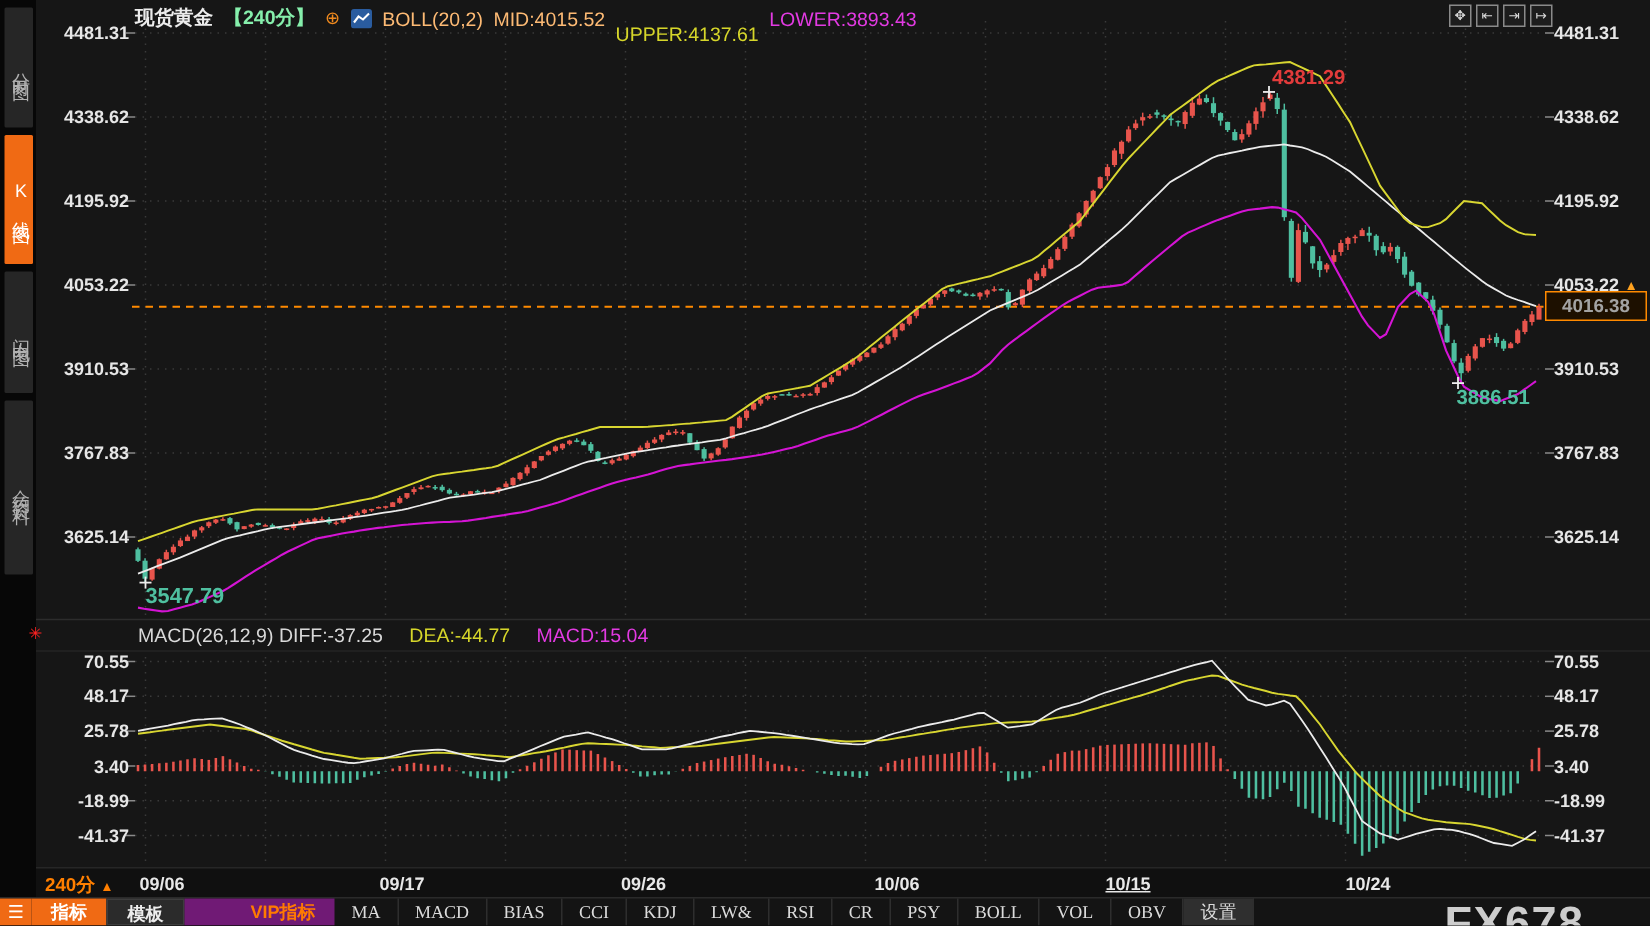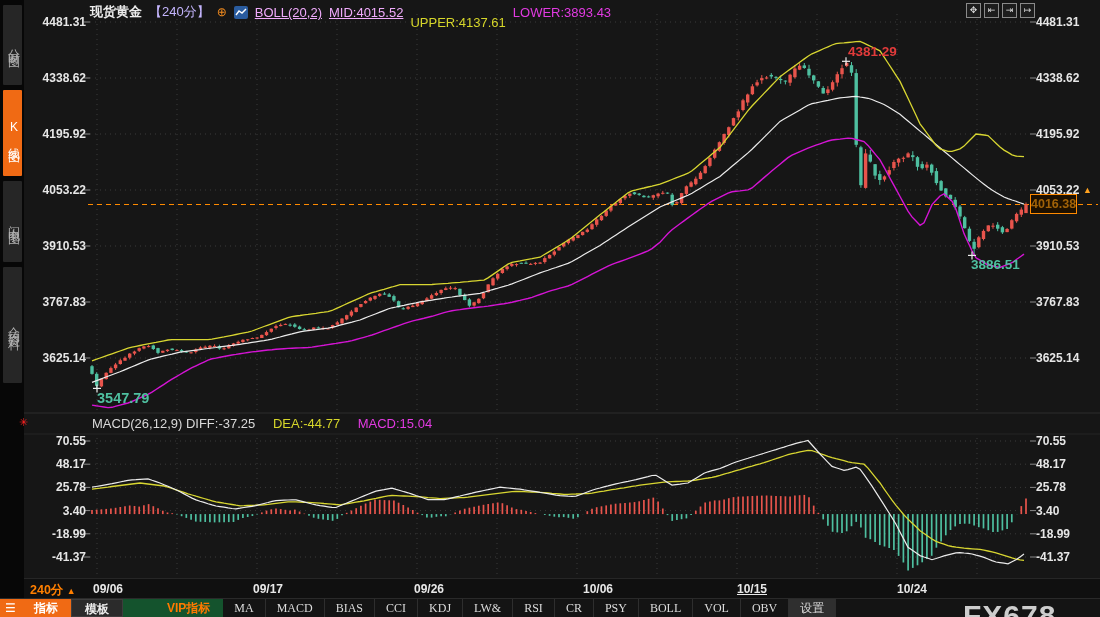--- a/index.html
+++ b/index.html
@@ -12,46 +12,46 @@
   .side-tab { writing-mode:vertical-rl; text-orientation:upright; width:19px; margin:5px 1px 0 3px;
               background:#262626; color:#b2b2b2; font-size:12px; letter-spacing:4px;
               text-align:center; padding:9px 0; border-radius:1px; cursor:pointer; }
   .side-tab.active { background:#f06a14; color:#ffffff; }
   #alert-dot { position:absolute; left:19px; top:416px; color:#ff2222; font-size:11px; z-index:7; }
 
   
   #topbar { position:absolute; left:90px; top:3px; height:18px; display:flex; align-items:center;
             gap:7px; z-index:6; font-size:13px; white-space:nowrap; }
   #topbar .sym { color:#ececec; font-weight:bold; }
-  #topbar .per { color:#c4b5fd; font-weight:normal; }
+  #topbar .per { color:#86efac; font-weight:bold; }
   #topbar .oplus { color:#f08a1e; font-size:12px; }
   #topbar .kicon { width:14px; height:13px; display:inline-block; }
-  #topbar .boll, #topbar .mid { color:#f0abfc;text-decoration:underline; }
+  #topbar .boll, #topbar .mid { color:#fdba74; }
   #topbar .upper { color:#d6d62a;margin-top:20px; }
   #topbar .lower { color:#e23ae2; }
 
   #win-icons { position:absolute; left:966px; top:3px; display:flex; gap:3px; z-index:6; }
   .win-ic { width:15px; height:15px; border:1px solid #8a8a8a; background:#1d1d1d; color:#d8d8d8;
             font-size:9px; line-height:13px; text-align:center; cursor:pointer; }
 
   
   #chart-wrap { position:absolute; inset:0; z-index:1; }
 
   
   .ylab { position:absolute; font-size:12px; font-weight:bold; color:#e6e6e6; z-index:4; }
   .ylab.left  { left:24px; width:62px; text-align:right; }
   .ylab.right { left:1036px; width:62px; text-align:left; }
 
   
   .tag { position:absolute; font-weight:bold; z-index:5; font-size:13.5px; }
   #tag-high   { left:848px; top:44px;  color:#e23b3b; }
   #tag-low1   { left:97px;  top:390px; color:#4fc0a0; font-size:14.5px; }
   #tag-low2   { left:971px; top:257px; color:#4fc0a0; }
-  #price-box  { position:absolute; left:1030px; top:194px; width:47px; height:20px; z-index:7;
-                border:1px solid #ff8a00; background:#1d1000; color:#a16207; font-weight:bold;
+  #price-box  { position:absolute; left:1030px; top:194px; width:68px; height:20px; z-index:7;
+                border:1px solid #ff8a00; background:#1d1000; color:#a3a3a3; font-weight:bold;
                 font-size:12.5px; text-align:center; line-height:18px; }
   #price-arrow{ position:absolute; left:1083px; top:185px; color:#ffa21f; font-size:9px; z-index:7; }
 
   
   #macd-header { position:absolute; left:92px; top:416px; z-index:5; font-size:13px; white-space:nowrap; }
   #macd-header .w { color:#d9d9d9; }
   #macd-header .y { color:#d6d62a; margin-left:14px; }
   #macd-header .m { color:#e23ae2; margin-left:14px; }
 
   
@@ -65,21 +65,21 @@
   #watermark { position:absolute; left:963px; top:565px; font-size:30px; font-weight:bold;
                color:#cdcdcd; letter-spacing:1px; z-index:9;margin-top:34px; }
 
   
   #toolbar { position:absolute; left:0; top:598px; width:1100px; height:19px; background:#141414;
              border-top:1px solid #2a2a2a; display:flex; align-items:stretch; z-index:8; font-size:12px; }
   #menu-btn { width:21px; background:#f06a14; color:#fff; text-align:center; line-height:18px; cursor:pointer; }
   .tb-tab { padding:0 13px; line-height:18px; text-align:center; cursor:pointer; font-weight:bold; }
   .tb-tab.active { background:#f06a14; color:#fff; }
   .tb-tab.plain  { background:#2b2b2b; color:#ededed; border:1px solid #3d3d3d; }
-  .tb-tab.vip    { color:#ff7a00; background:#14532d;padding-left:44px; }
+  .tb-tab.vip    { color:#ff7a00; background:#701a75;padding-left:44px; }
   .tb-item { padding:0 11px; line-height:18px; color:#dcdcdc; border-right:1px solid #2e2e2e;
              font-family:Liberation Serif, serif; cursor:pointer; }
   .tb-item:first-of-type { border-left:1px solid #2e2e2e; }
   .tb-item.boxed { background:#2f2f2f; font-family:"Liberation Sans", sans-serif; }
 </style>
 </head>
 <body>
 
 <div id="app">
 

